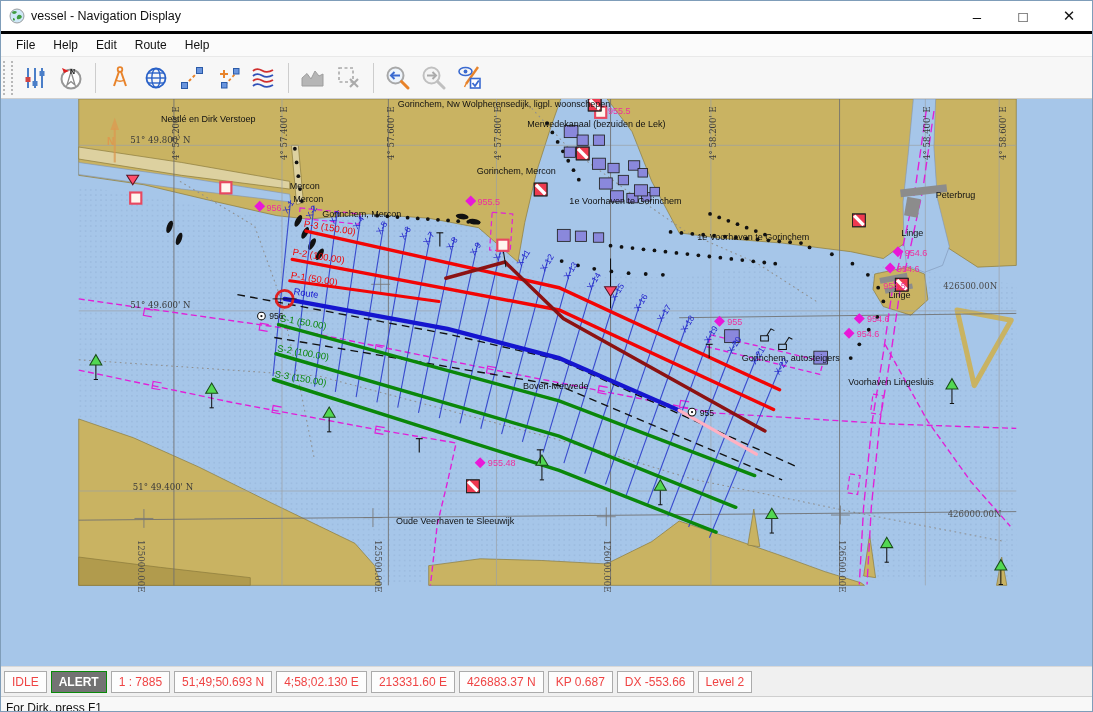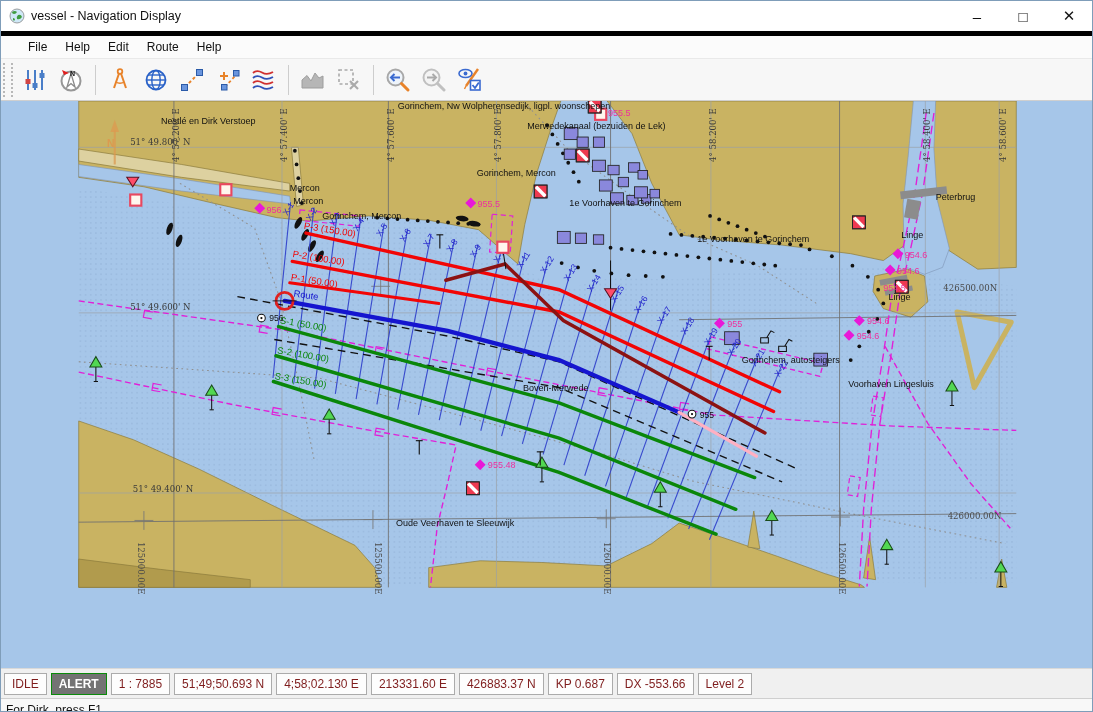--- a/index.html
+++ b/index.html
@@ -1,37 +1,37 @@
 <!DOCTYPE html>
 <html><head>
 <meta charset="utf-8">
 <style>
   html,body{margin:0;padding:0;background:#d8d8d8;}
   #app{width:1093px;height:712px;position:relative;background:#fff;font-family:"Liberation Sans",sans-serif;overflow:hidden;border:1px solid #7f9db9;box-sizing:border-box;}
   
-  #titlebar{height:30px;display:flex;align-items:center;background:#ffffff;border-bottom:5px solid #000000;}
+  #titlebar{height:30px;display:flex;align-items:center;background:#ffffff;border-bottom:3px solid #000000;}
   #title-icon{width:16px;height:16px;margin:0 6px 0 8px;}
   #title-text{font-size:12.5px;color:#111;}
   #win-buttons{margin-left:auto;display:flex;height:100%;}
   .winbtn{width:46px;display:flex;align-items:center;justify-content:center;font-size:15px;color:#111;cursor:default;}
   
-  #menubar{height:22px;display:flex;align-items:center;background:#fbfbfb;border-bottom:1px solid #e9e9e9;padding-left:18px;}
+  #menubar{height:22px;display:flex;align-items:center;background:#fbfbfb;border-bottom:1px solid #e9e9e9;padding-left:6px;}
   .menu-item{font-size:12px;color:#111;padding:3px 9px;}
   
   #toolbar{height:41px;background:#f7f7f7;border-bottom:1px solid #cfcfcf;display:flex;align-items:center;}
   #toolbar-grip{width:6px;height:34px;margin:0 4px 0 2px;border-left:2px dotted #b8b8b8;border-right:2px dotted #b8b8b8;}
   .tbtn{width:34px;height:34px;display:flex;align-items:center;justify-content:center;border-radius:3px;margin:0 1px;}
   .tbtn svg{width:26px;height:26px;}
   .tbsep{width:1px;height:30px;background:#cdcdcd;margin:0 6px;}
   
   #map{position:relative;width:1093px;height:567px;background:#a6c6e9;cursor:crosshair;}
   #map svg{display:block;}
   
   #statusbar{height:29px;background:#f0f0f0;display:flex;align-items:center;padding-left:3px;border-top:1px solid #d9d9d9;}
-  .scell{height:20px;display:flex;align-items:center;background:#fdfdfd;border:1px solid #ababab;font-size:12px;color:#7f1d1d;padding:0 7px;margin-right:4px;white-space:nowrap;}
+  .scell{height:20px;display:flex;align-items:center;background:#fdfdfd;border:1px solid #ababab;font-size:12px;color:#ef4444;padding:0 7px;margin-right:4px;white-space:nowrap;}
   .scell.alert{background:#737373;color:#fff;font-weight:bold;border-color:#0a8a0a;}
   
   #helpbar{height:22px;background:#f8f8f8;border-top:1px solid #cfcfcf;display:flex;align-items:center;padding-left:5px;font-size:12px;color:#111;}
 </style>
 </head>
 <body>
 
 <div id="app">
   <div id="titlebar">
     <svg id="title-icon" viewBox="0 0 16 16">

